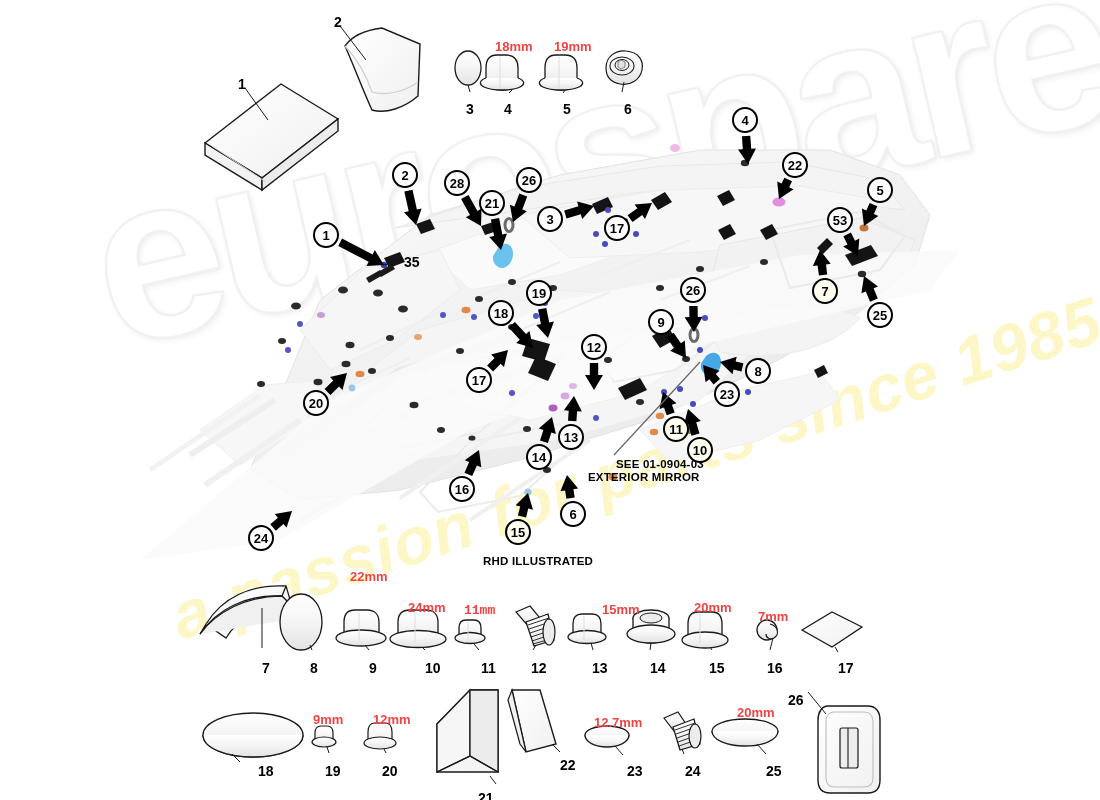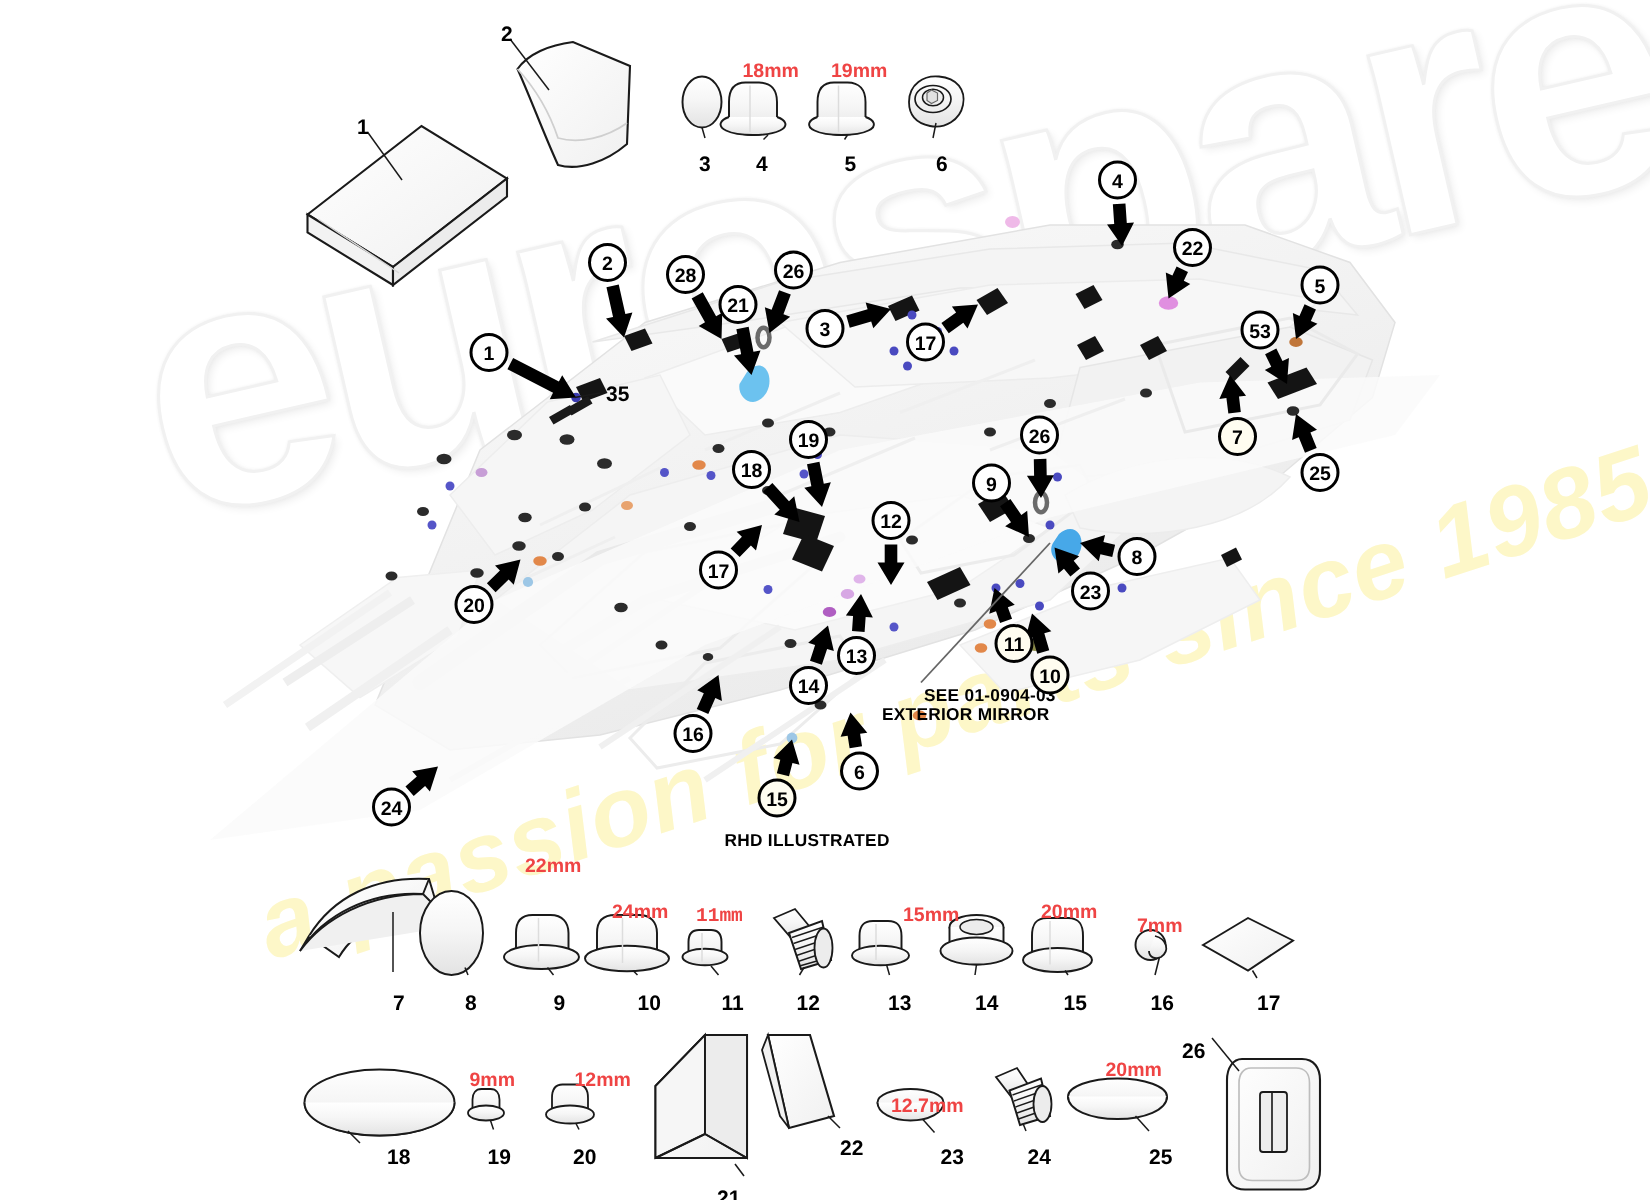--- a/index.html
+++ b/index.html
@@ -541,25 +541,25 @@
       <div class="psize" style="left: 694px; top: 600px;">20mm</div>
       <div class="pnum" style="left: 767px; top: 660px;">16</div>
       <div class="psize" style="left: 758px; top: 609px;">7mm</div>
       <div class="pnum" style="left: 838px; top: 660px;">17</div>
     </div>
   <div id="botNums">
       <div class="pnum" style="left: 258px; top: 763px;">18</div>
       <div class="pnum" style="left: 325px; top: 763px;">19</div>
       <div class="psize" style="left: 313px; top: 712px;">9mm</div>
       <div class="pnum" style="left: 382px; top: 763px;">20</div>
-      <div class="psize" style="left: 383px; top: 712px;">12mm</div>
+      <div class="psize" style="left: 373px; top: 712px;">12mm</div>
       <div class="pnum" style="left: 478px; top: 790px;">21</div>
       <div class="pnum" style="left: 560px; top: 757px;">22</div>
       <div class="pnum" style="left: 627px; top: 763px;">23</div>
-      <div class="psize" style="left: 594px; top: 715px; margin-top: 14px;">12.7mm</div>
+      <div class="psize" style="left: 594px; top: 715px;">12.7mm</div>
       <div class="pnum" style="left: 685px; top: 763px;">24</div>
       <div class="pnum" style="left: 766px; top: 763px;">25</div>
       <div class="psize" style="left: 737px; top: 705px;">20mm</div>
       <div class="pnum" style="left: 788px; top: 692px;">26</div>
     </div>
   <div id="balloons">
       <div class="balloon" style="left: 313px; top: 222px;">1</div>
       <div class="balloon" style="left: 392px; top: 162px;">2</div>
       <div class="pnum" style="left: 404px; top: 254px;">35</div>
       <div class="balloon" style="left: 444px; top: 170px;">28</div>

